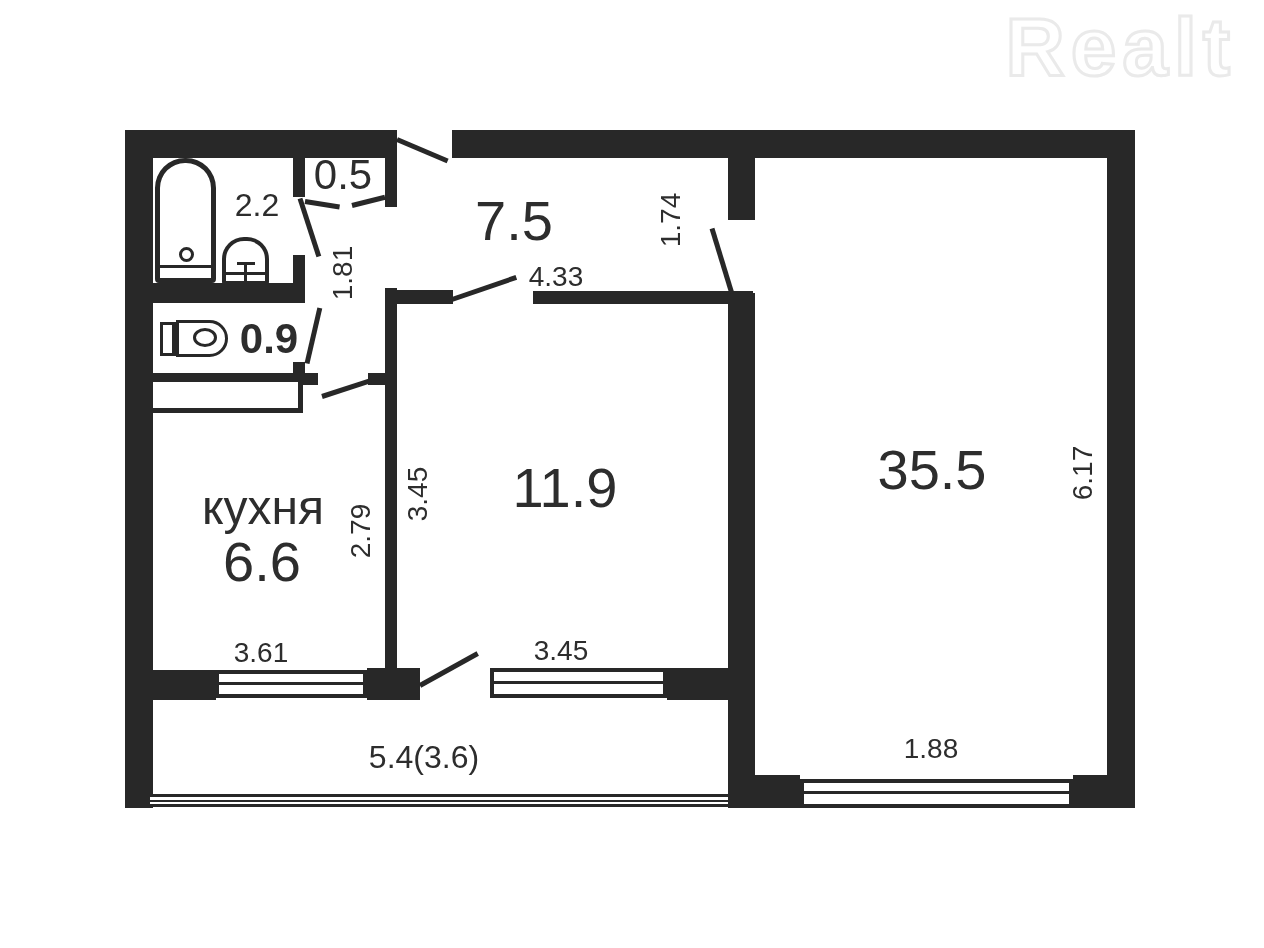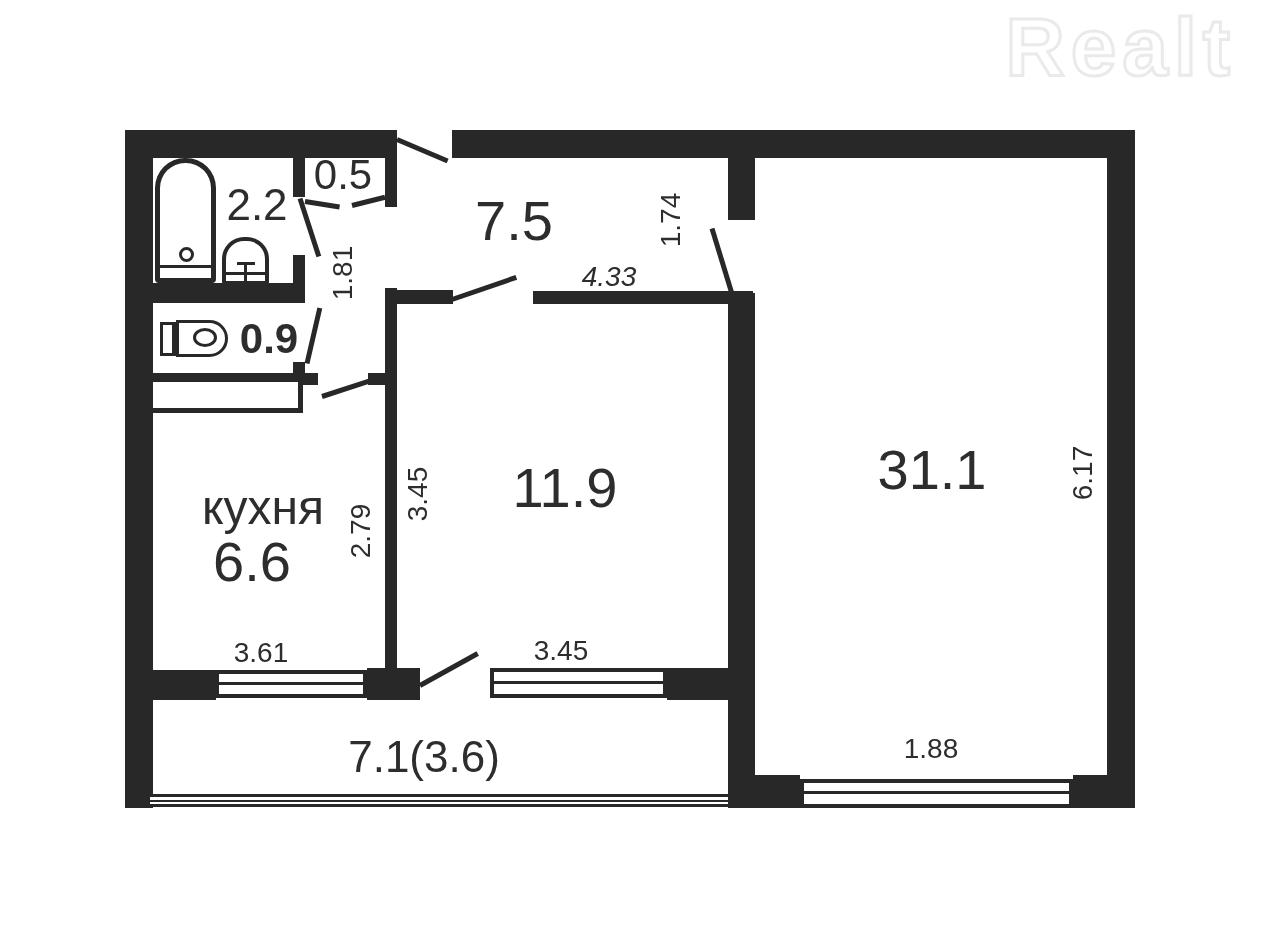--- a/index.html
+++ b/index.html
@@ -3,21 +3,21 @@
 <meta charset="utf-8">
 <style>
   html,body{margin:0;padding:0;background:#fff;}
   .canvas{position:relative;width:1264px;height:948px;background:#fff;overflow:hidden;
           font-family:"Liberation Sans", sans-serif;color:#2d2d2d;}
   .wall{position:absolute;background:#282828;}
   .leaf{position:absolute;height:5px;background:#282828;transform-origin:0 50%;}
   .lbl{position:absolute;transform:translate(-50%,-50%);white-space:nowrap;
        font-weight:400;color:#2d2d2d;line-height:1;}
   .vert{transform:translate(-50%,-50%) rotate(-90deg);}
-  .s56{font-size:56px;} .s44{font-size:44px;} .s42{font-size:42px;}
+  .s56{font-size:56px;} .s44{font-size:32px;} .s42{font-size:42px;}
   .s40{font-size:48px;} .s28{font-size:28px;}
   .window{position:absolute;background:#fff;border:4px solid #282828;box-sizing:border-box;}
   .window .mid{position:absolute;left:0;right:0;top:40%;border-top:3px solid #282828;}
   .glaze{position:absolute;background:#fff;border-top:3px solid #282828;
          border-bottom:3px solid #282828;box-sizing:border-box;}
   .glaze .mid{position:absolute;left:0;right:0;top:45%;border-top:2px solid #282828;}
   .shaft{position:absolute;background:#fff;border:solid #282828;
          border-width:9px 5px 5px 0;box-sizing:border-box;}
   .fix{position:absolute;background:#fff;border:4px solid #282828;box-sizing:border-box;}
   .watermark{position:absolute;top:0px;right:28px;font-size:82px;font-weight:700;
@@ -94,27 +94,27 @@
   </div>
   <div class="fix" style="left:176px;top:320px;width:52px;height:37px;border-width:3px;border-radius:0 20px 20px 0;">
     <div style="position:absolute;left:14px;top:5px;width:24px;height:19px;border:3px solid #282828;border-radius:50%;box-sizing:border-box;"></div>
   </div>
 
   <div class="lbl s44" style="left:257px;top:205px;">2.2</div>
   <div class="lbl s42" style="left:343px;top:175px;">0.5</div>
   <div class="lbl s56" style="left:514px;top:221px;">7.5</div>
   <div class="lbl s42" style="left:269px;top:339px;font-weight:bold;">0.9</div>
   <div class="lbl s40" style="left:263px;top:508px;">кухня</div>
-  <div class="lbl s56" style="left:252px;top:562px;">6.6</div>
+  <div class="lbl s56" style="left:262px;top:562px;">6.6</div>
   <div class="lbl s56" style="left:565px;top:488px;">11.9</div>
-  <div class="lbl s56" style="left:932px;top:470px;">31.1</div>
-  <div class="lbl s44" style="left:424px;top:757px;">7.1(3.6)</div>
+  <div class="lbl s56" style="left:932px;top:470px;">35.5</div>
+  <div class="lbl s44" style="left:424px;top:757px;">5.4(3.6)</div>
 
   <div class="lbl s28 vert" style="left:343px;top:273px;">1.81</div>
-  <div class="lbl s28" style="left:609px;top:277px;font-style:italic;">4.33</div>
+  <div class="lbl s28" style="left:556px;top:277px;">4.33</div>
   <div class="lbl s28 vert" style="left:671px;top:220px;">1.74</div>
   <div class="lbl s28 vert" style="left:418px;top:494px;">3.45</div>
   <div class="lbl s28 vert" style="left:361px;top:531px;">2.79</div>
   <div class="lbl s28" style="left:261px;top:653px;">3.61</div>
   <div class="lbl s28" style="left:561px;top:651px;">3.45</div>
   <div class="lbl s28 vert" style="left:1083px;top:473px;">6.17</div>
   <div class="lbl s28" style="left:931px;top:749px;">1.88</div>
 
 </div>
 

